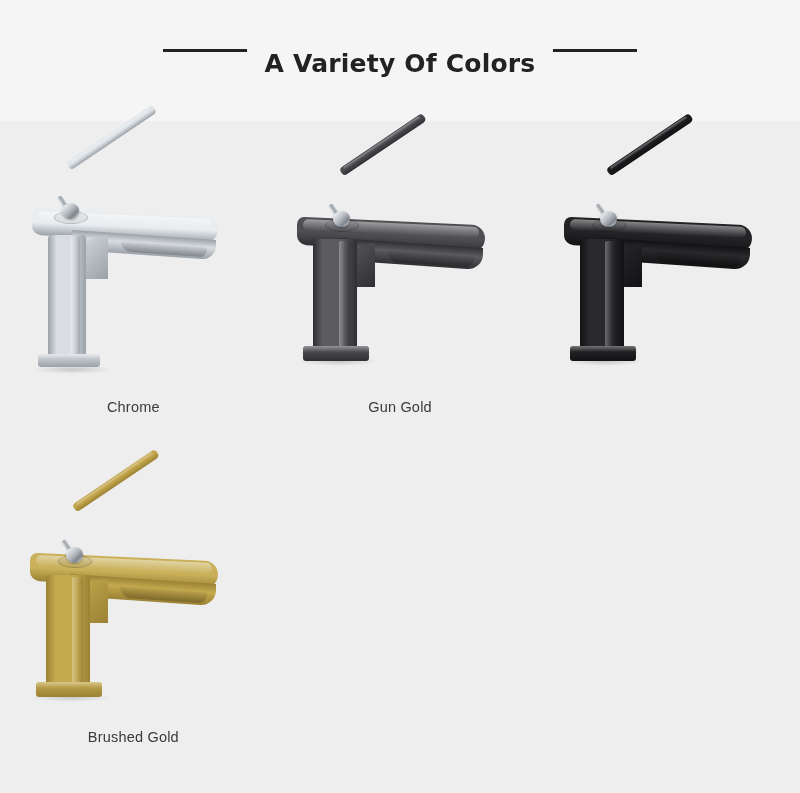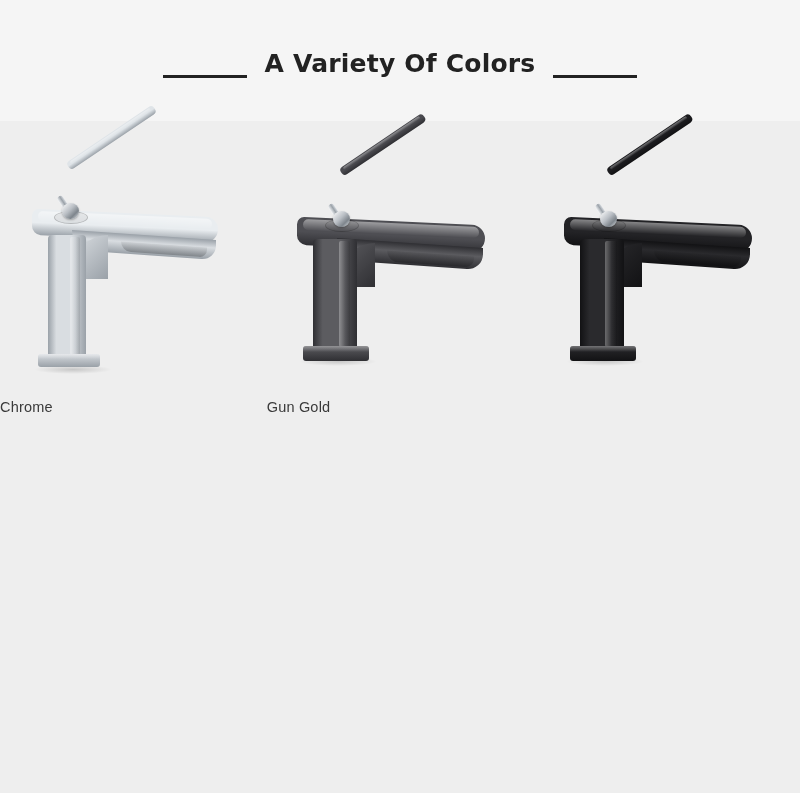--- a/index.html
+++ b/index.html
@@ -32,21 +32,21 @@
     width: 800px;
     height: 121px;
     background: #f5f5f5;
     display: flex;
     align-items: center;
     justify-content: center;
   }
 
   .header-inner {
     display: flex;
-    align-items: flex-end;
+    align-items: flex-start;
     justify-content: center;
     gap: 18px;
     transform: translateY(3px);
   }
 
   .rule {
     width: 84px;
     height: 3px;
     background: #222222;
     flex: 0 0 auto;
@@ -86,20 +86,21 @@
     width: 230px;
     height: 250px;
     margin-top: 22px;
   }
 
   .caption {
     position: absolute;
     left: 0;
     bottom: 42px;
     width: 100%;
+    text-align: center;
     font-size: 14.5px;
     color: #3a3a3a;
     letter-spacing: 0.2px;
   }
   .cell.row2 .caption { bottom: 48px; }
 
   
   .faucet {
     position: absolute;
     left: 0; top: 0;
@@ -338,15 +339,32 @@
             <div class="spout-belly" style="background: linear-gradient(rgb(18, 18, 20) 0%, rgb(42, 42, 45) 40%, rgb(18, 18, 20) 100%);"></div>
             <div class="fillet" style="background: linear-gradient(135deg, rgb(42, 42, 45), rgb(18, 18, 20));"></div>
             <div class="body-col" style="background: linear-gradient(90deg, rgb(18, 18, 20) 0%, rgb(42, 42, 45) 22%, rgb(42, 42, 45) 62%, rgb(18, 18, 20) 100%);"></div>
             <div class="base-plate" style="background: linear-gradient(rgb(42, 42, 45), rgb(18, 18, 20));"></div>
             <div class="seat-ring"></div>
             <div class="pivot-stem"></div>
             <div class="pivot"></div>
           </div>
         </div>
       </div>
+      <div class="cell row2">
+        <div class="stage">
+          <div class="faucet">
+            <div class="shadow"></div>
+            <div class="lever" style="background: linear-gradient(rgb(194, 165, 74) 0%, rgb(194, 165, 74) 45%, rgb(155, 130, 51) 100%);"></div>
+            <div class="spout" style="background: linear-gradient(rgb(201, 176, 89) 0%, rgb(201, 176, 89) 52%, rgb(155, 130, 51) 100%);"></div>
+            <div class="spout-belly" style="background: linear-gradient(rgb(155, 130, 51) 0%, rgb(196, 169, 79) 40%, rgb(155, 130, 51) 100%);"></div>
+            <div class="fillet" style="background: linear-gradient(135deg, rgb(196, 169, 79), rgb(155, 130, 51));"></div>
+            <div class="body-col" style="background: linear-gradient(90deg, rgb(155, 130, 51) 0%, rgb(196, 169, 79) 22%, rgb(196, 169, 79) 62%, rgb(155, 130, 51) 100%);"></div>
+            <div class="base-plate" style="background: linear-gradient(rgb(196, 169, 79), rgb(155, 130, 51));"></div>
+            <div class="seat-ring"></div>
+            <div class="pivot-stem"></div>
+            <div class="pivot"></div>
+          </div>
+        </div>
+        <div class="caption">Brushed Gold</div>
+      </div>
     </div>
 
 </div>
 
 </body></html>

